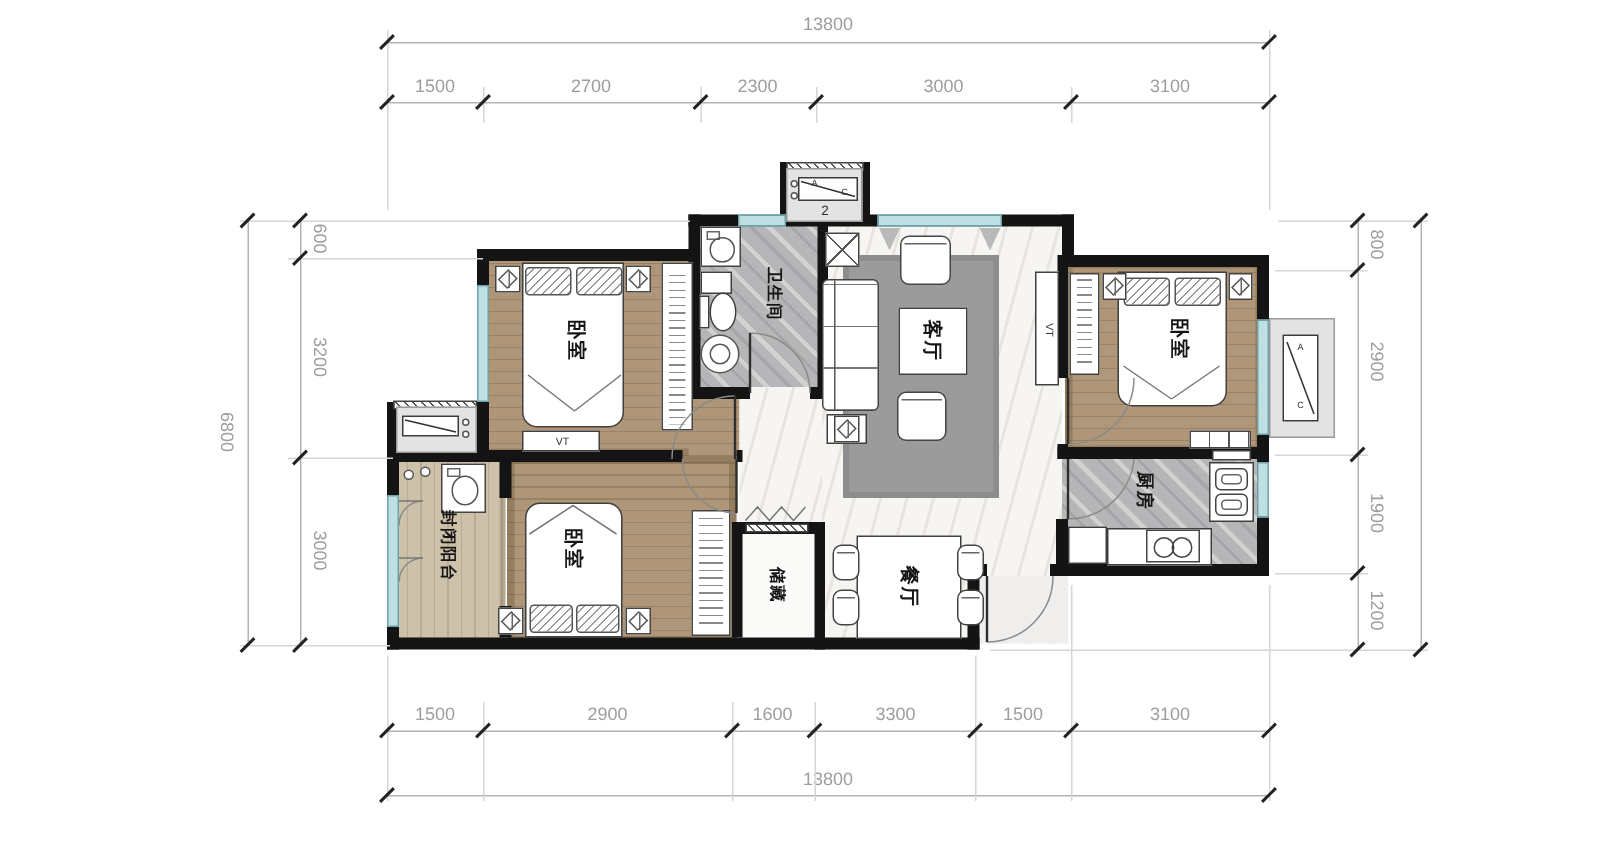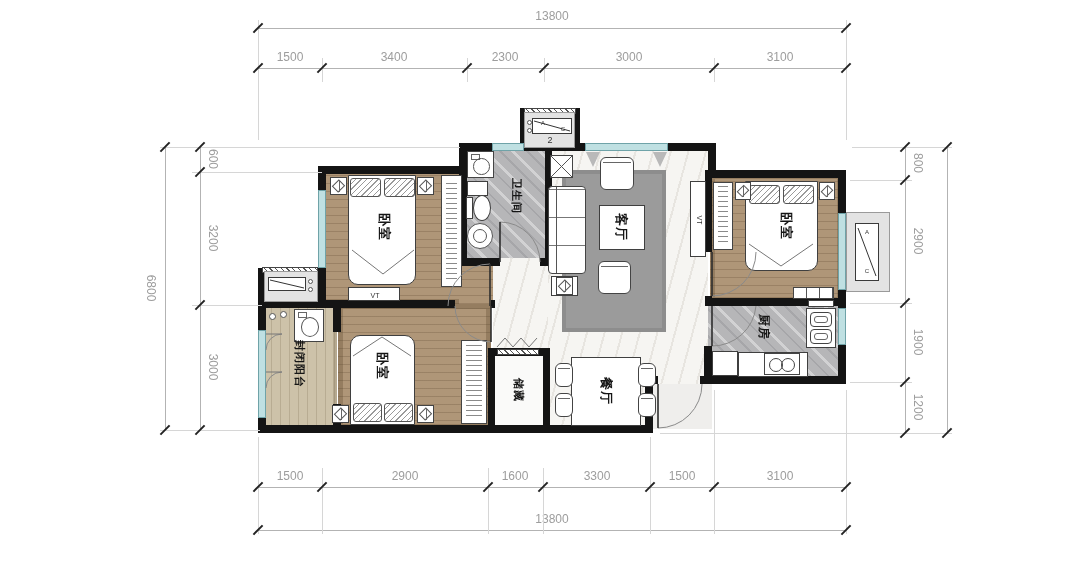--- a/index.html
+++ b/index.html
@@ -78,21 +78,21 @@
   .lbl-layer{z-index:50;}
 </style>
 </head>
 <body>
 
 <div id="stage">
 
   <div>
     <span class="dimnum" style="left:552px;top:16px">13800</span>
     <span class="dimnum" style="left:290px;top:57px">1500</span>
-    <span class="dimnum" style="left:394px;top:57px">3400</span>
+    <span class="dimnum" style="left:394px;top:57px">2700</span>
     <span class="dimnum" style="left:505px;top:57px">2300</span>
     <span class="dimnum" style="left:629px;top:57px">3000</span>
     <span class="dimnum" style="left:780px;top:57px">3100</span>
 
     <span class="dimnum" style="left:290px;top:476px">1500</span>
     <span class="dimnum" style="left:405px;top:476px">2900</span>
     <span class="dimnum" style="left:515px;top:476px">1600</span>
     <span class="dimnum" style="left:597px;top:476px">3300</span>
     <span class="dimnum" style="left:682px;top:476px">1500</span>
     <span class="dimnum" style="left:780px;top:476px">3100</span>

